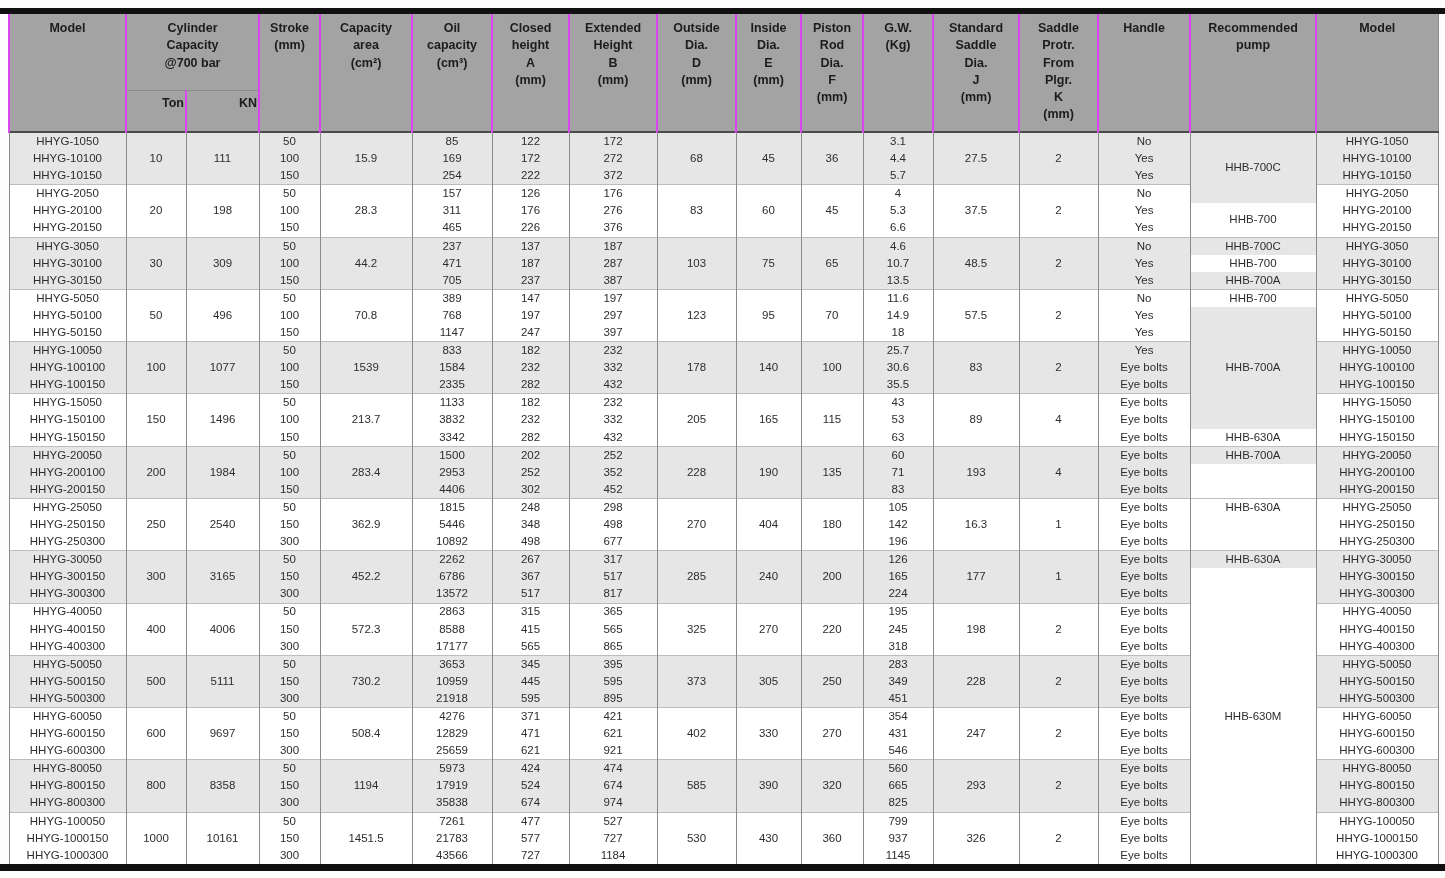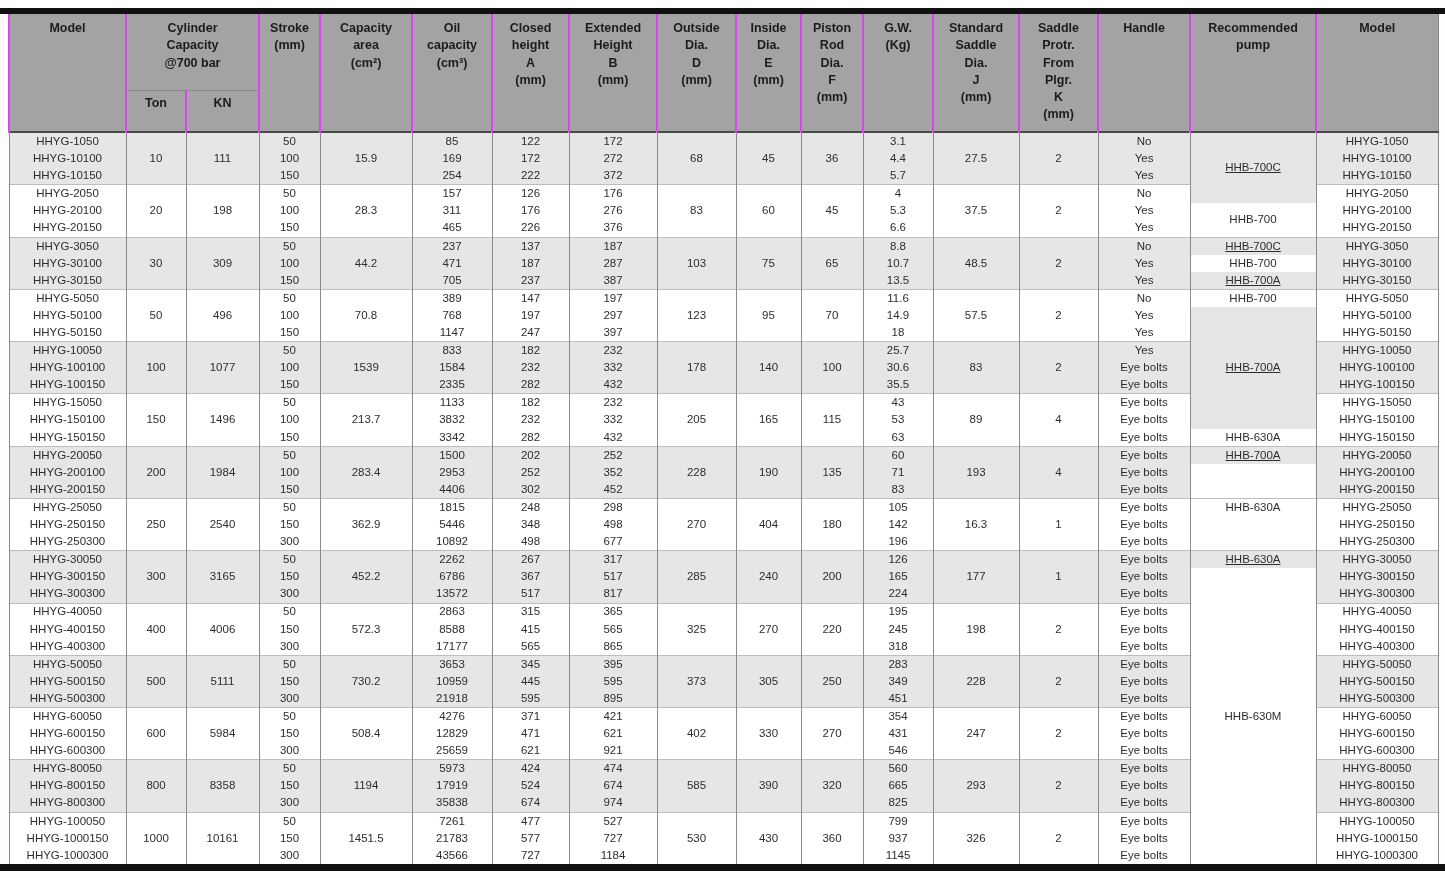--- a/index.html
+++ b/index.html
@@ -17,30 +17,30 @@
   thead { border-bottom:2px solid #4a4a4a; }
   th {
     border-left:2px solid #d946ef; border-right:1px solid #8a8a8a;
     font-weight:bold; font-size:12.5px; color:#1c1c1c;
     vertical-align:top; padding-top:6px; white-space:pre-line;
     line-height:1.38; text-align:center; background:#a3a3a3;
   }
   thead tr.main-row { height:76px; }
   thead tr.sub-row  { height:42px; }
   th.cap { border-bottom:1px solid #8a8a8a; }
-  thead tr.sub-row th { padding-top:4px; }
+  thead tr.sub-row th { padding-top:4px;text-align:right; }
   tbody td {
     border-left:1px solid #8a8a8a; border-right:1px solid #8a8a8a;
     font-size:11.5px; color:#2d2d2d; text-align:center;
     padding:0 2px; line-height:1.15; vertical-align:middle;
   }
   tbody tr.shade td { background:#e6e6e6; }
   tbody tr.plain td { background:#ffffff; }
   tbody tr.gstart td { border-top:1px solid #bdbdbd; }
-  tbody td.pump-shade { background:#e6e6e6 !important;text-decoration:underline; }
+  tbody td.pump-shade { background:#e6e6e6 !important; }
   tbody td.pump-plain { background:#ffffff !important; }
 </style>
 </head>
 <body>
 
 <div class="page">
   <div class="topbar"></div>
   <div class="bottombar"></div>
 
   <table class="spec">
@@ -205,21 +205,21 @@
           <td rowspan="3">30</td>
           <td rowspan="3">309</td>
           <td>50</td>
           <td rowspan="3">44.2</td>
           <td>237</td>
           <td>137</td>
           <td>187</td>
           <td rowspan="3">103</td>
           <td rowspan="3">75</td>
           <td rowspan="3">65</td>
-          <td>8.8</td>
+          <td>4.6</td>
           <td rowspan="3">48.5</td>
           <td rowspan="3">2</td>
           <td>No</td>
           <td rowspan="1" class="pump-shade">HHB-700C</td>
           <td>HHYG-3050</td>
         </tr>
         <tr class="shade">
           <td>HHYG-30100</td>
           <td>100</td>
           <td>471</td>
@@ -550,21 +550,21 @@
           <td>21918</td>
           <td>595</td>
           <td>895</td>
           <td>451</td>
           <td>Eye bolts</td>
           <td>HHYG-500300</td>
         </tr>
         <tr class="plain gstart">
           <td>HHYG-60050</td>
           <td rowspan="3">600</td>
-          <td rowspan="3">5984</td>
+          <td rowspan="3">9697</td>
           <td>50</td>
           <td rowspan="3">508.4</td>
           <td>4276</td>
           <td>371</td>
           <td>421</td>
           <td rowspan="3">402</td>
           <td rowspan="3">330</td>
           <td rowspan="3">270</td>
           <td>354</td>
           <td rowspan="3">247</td>

